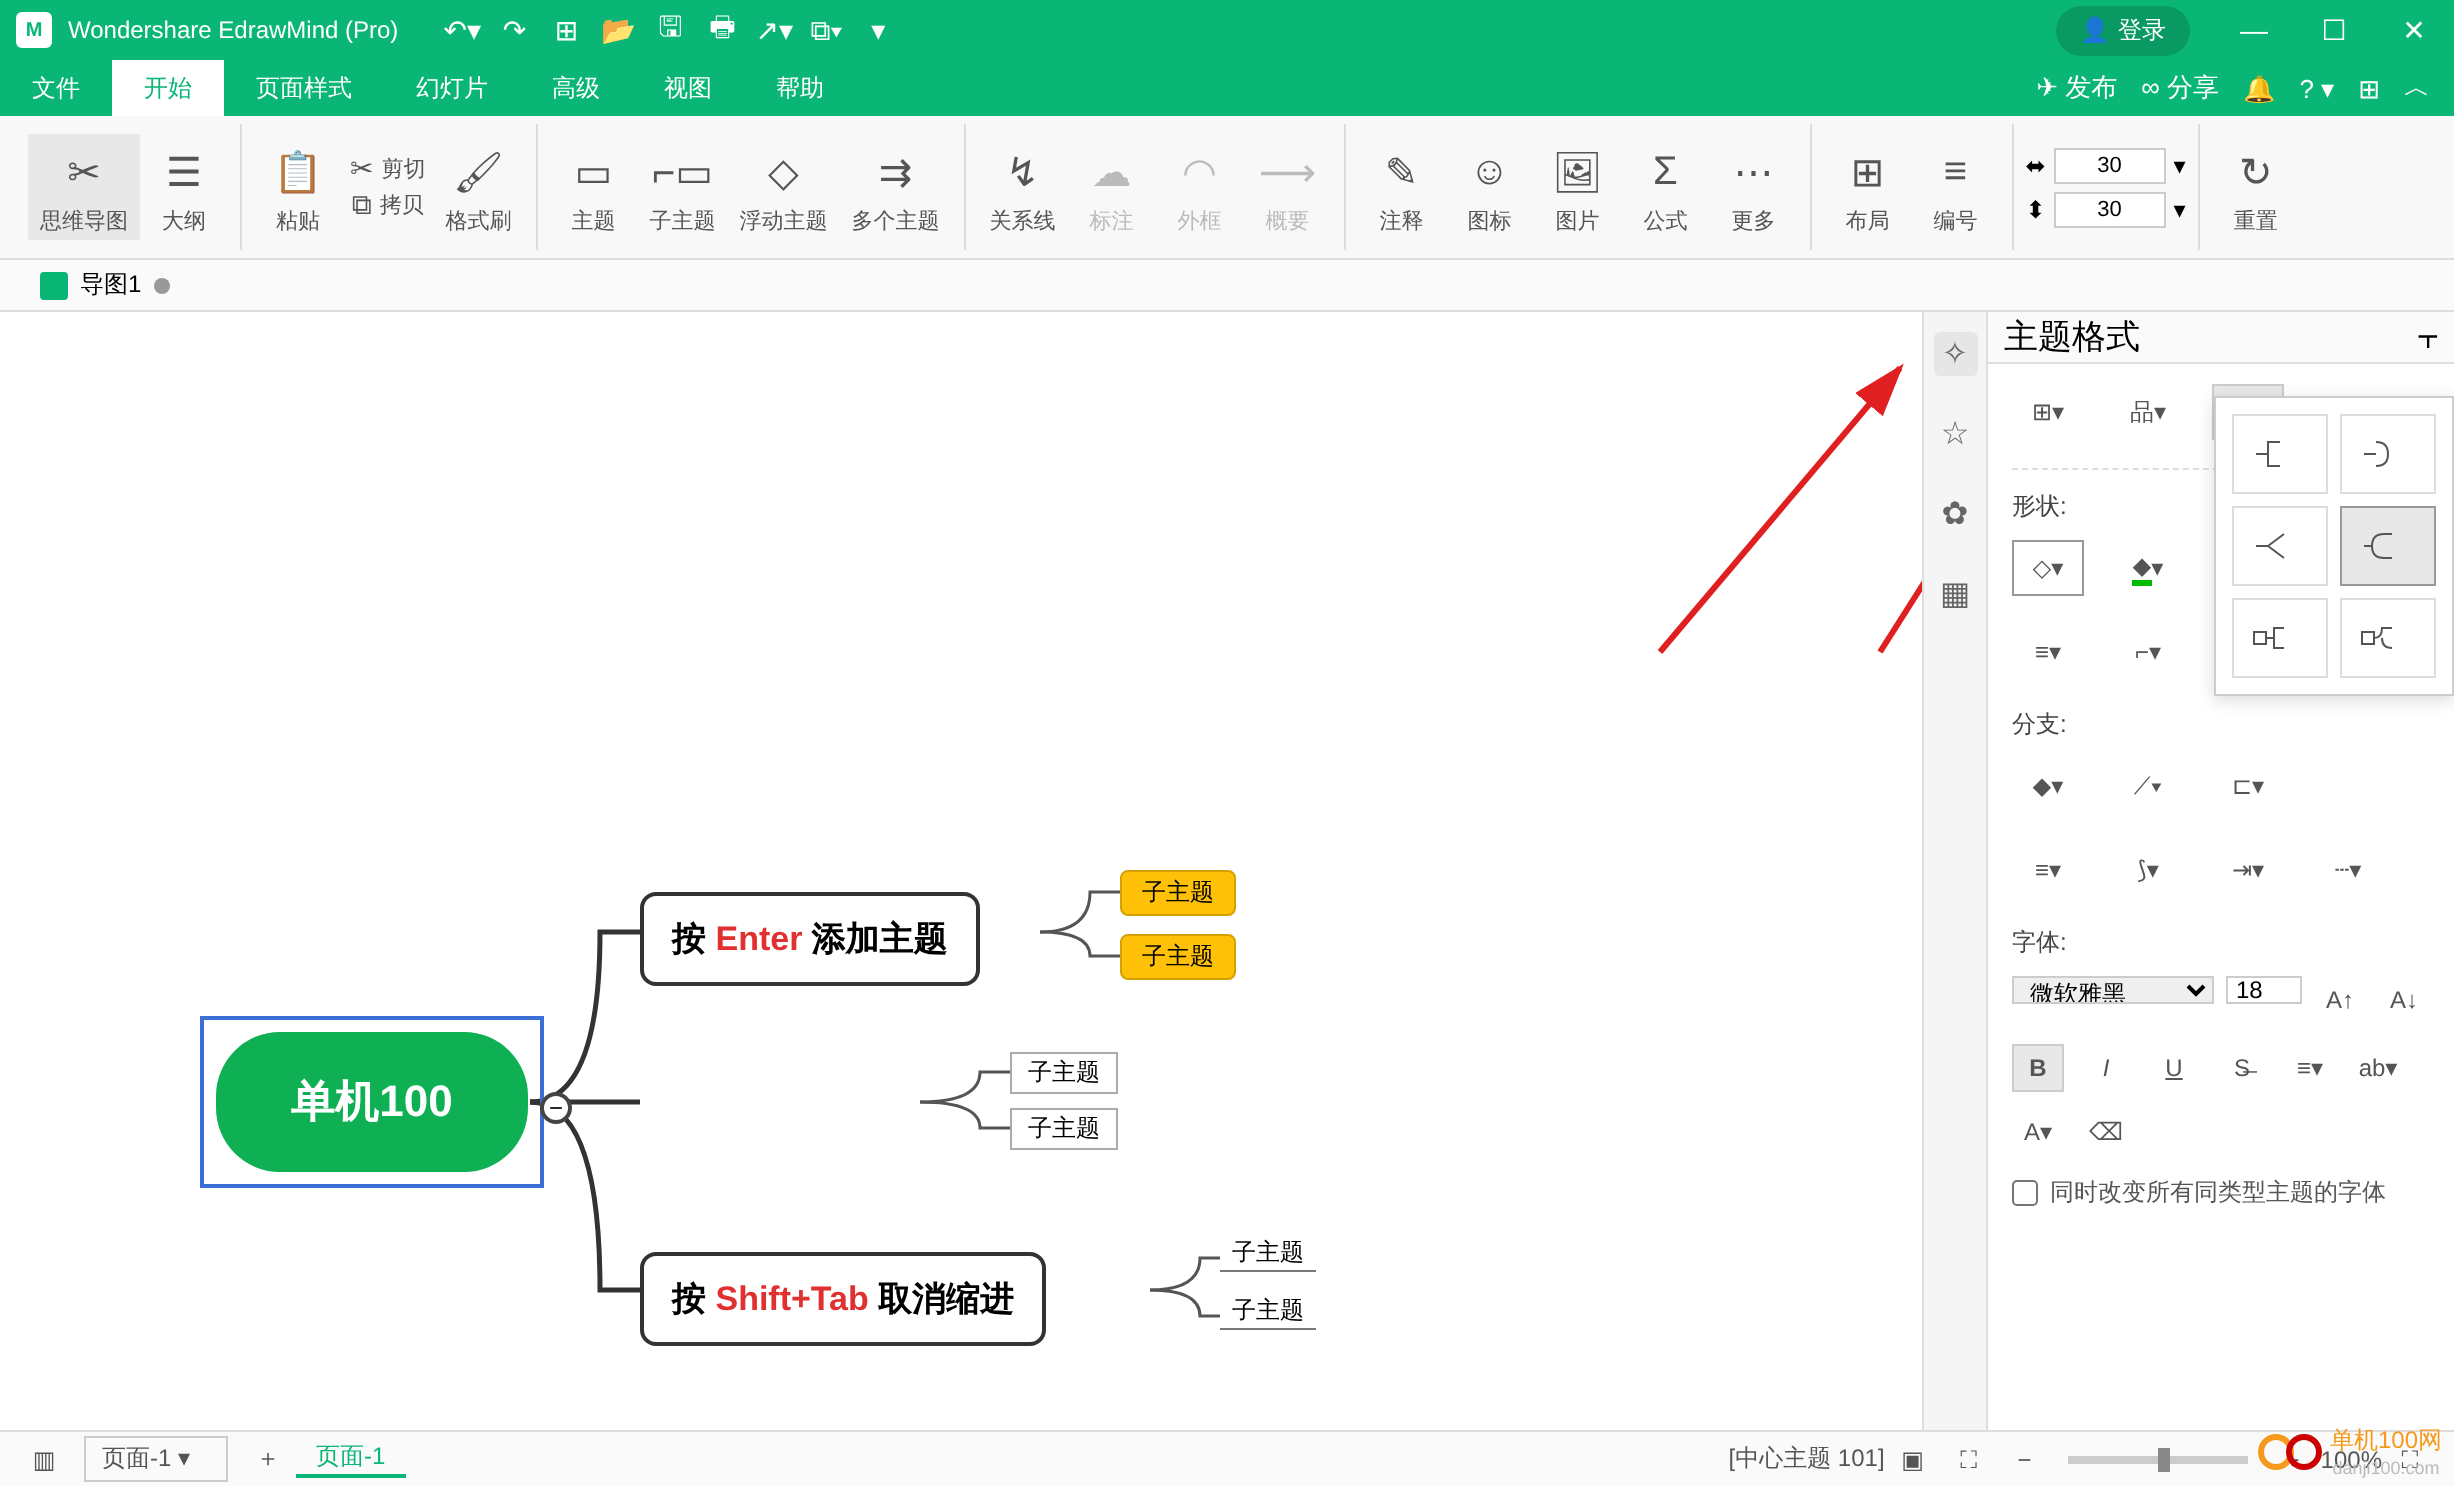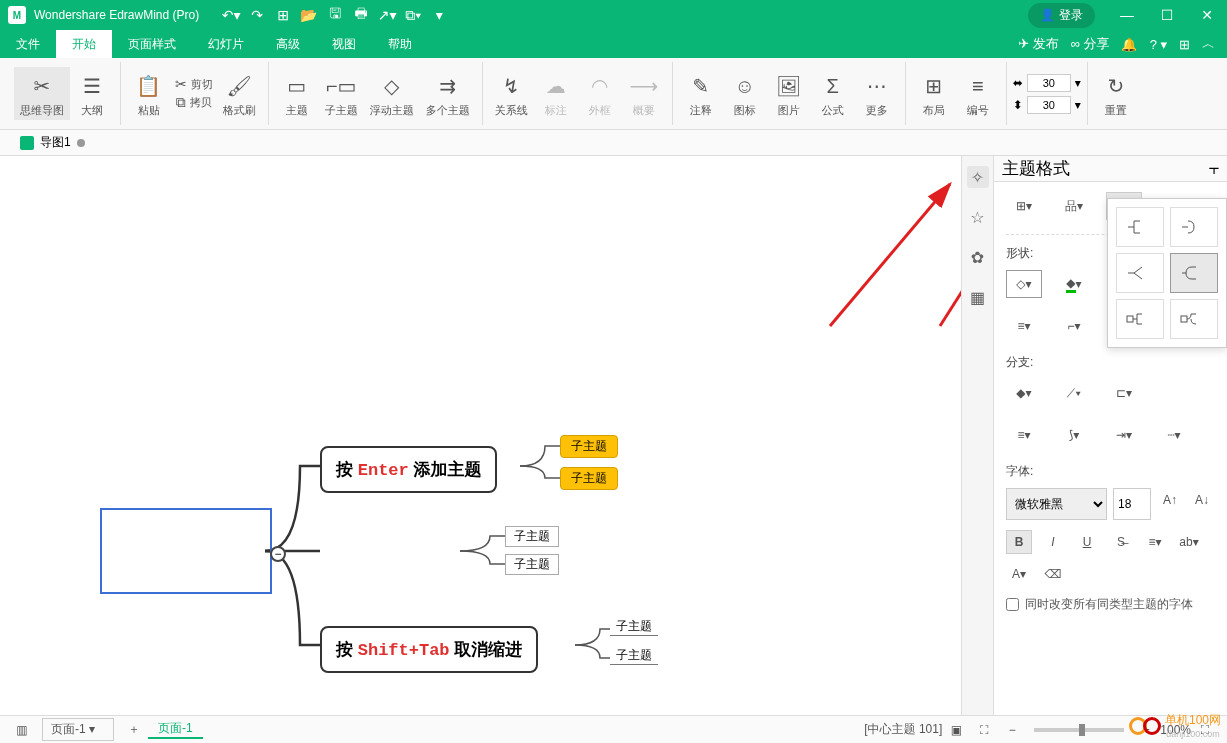--- a/index.html
+++ b/index.html
@@ -26,21 +26,21 @@
 
 .ribbon { height:72px; background:#f8f8f8; border-bottom:1px solid #ddd; display:flex; padding:4px 8px; }
 .rgroup { display:flex; border-right:1px solid #ddd; padding:0 6px; align-items:center; }
 .rbtn { display:flex; flex-direction:column; align-items:center; justify-content:center; padding:2px 6px; cursor:pointer; color:#555; min-width:44px; }
 .rbtn .ico { font-size:20px; height:34px; display:flex; align-items:center; }
 .rbtn .lbl { font-size:11px; }
 .rbtn.small { flex-direction:row; min-width:0; padding:1px 4px; gap:4px; }
 .rbtn.small .ico { font-size:14px; height:auto; }
 .rcol { display:flex; flex-direction:column; justify-content:center; }
 .rspinner { display:flex; align-items:center; gap:4px; margin:2px 0; }
-.rspinner input { width:44px; height:18px; border:1px solid #ccc; text-align:center; font-size:11px; }
+.rspinner input { width:56px; height:18px; border:1px solid #ccc; text-align:center; font-size:11px; }
 
 
 .doctabs { height:26px; border-bottom:1px solid #ddd; display:flex; align-items:center; padding:0 8px; background:#fafafa; }
 .doctab { display:flex; align-items:center; gap:6px; padding:0 12px; height:100%; cursor:pointer; }
 .doctab .dot { width:8px; height:8px; border-radius:50%; background:#999; }
 .doctab .dic { width:14px; height:14px; background:#0ab675; border-radius:2px; }
 
 
 .mainrow { display:flex; height:calc(743px - 30px - 28px - 72px - 26px - 28px); }
 .canvas { flex:1; background:#fff; position:relative; overflow:hidden; }
@@ -48,37 +48,37 @@
 .rightstrip div { width:22px; height:22px; display:flex; align-items:center; justify-content:center; cursor:pointer; font-size:16px; color:#666; }
 .sidepanel { width:234px; border-left:1px solid #ddd; background:#fff; display:flex; flex-direction:column; }
 .sidepanel .hdr { height:26px; border-bottom:1px solid #ddd; display:flex; align-items:center; justify-content:space-between; padding:0 8px; font-size:17px; background:#fafafa; }
 .sidepanel .body { padding:10px 12px; flex:1; overflow:auto; }
 .sp-row { display:flex; gap:14px; margin-bottom:14px; align-items:center; }
 .sp-btn { width:36px; height:28px; border:1px solid transparent; display:flex; align-items:center; justify-content:center; cursor:pointer; color:#555; position:relative; }
 .sp-btn.sel { background:#e8e8e8; border-color:#ccc; }
 .sp-lbl { font-size:12px; color:#444; margin-bottom:8px; }
 .sp-sep { border-top:1px dashed #ddd; margin:10px 0; }
 .fontsel { display:flex; gap:6px; margin-bottom:10px; }
-.fontsel select, .fontsel input { border:1px solid #ccc; height:32px; padding:0 4px; font-size:12px; }
+.fontsel select, .fontsel input { border:1px solid #ccc; height:14px; padding:0 4px; font-size:12px; }
 .fmt-row { display:flex; gap:8px; margin-bottom:10px; flex-wrap:wrap; }
 .fmt-btn { width:26px; height:24px; border:1px solid transparent; display:flex; align-items:center; justify-content:center; cursor:pointer; color:#555; }
 .fmt-btn.sel { background:#e8e8e8; border-color:#ccc; }
 .chk { display:flex; align-items:center; gap:6px; font-size:12px; color:#555; }
 
 
 .popout { position:absolute; right:0; top:198px; width:120px; background:#fff; border:1px solid #ccc; box-shadow:0 2px 8px rgba(0,0,0,.15); padding:8px; display:grid; grid-template-columns:1fr 1fr; gap:6px; }
 .popout .cell { width:48px; height:40px; border:1px solid #ddd; display:flex; align-items:center; justify-content:center; cursor:pointer; }
 .popout .cell.sel { background:#e8e8e8; border-color:#999; }
 
 
 .node-center { position:absolute; left:108px; top:360px; width:156px; height:70px; background:#0fb054; border-radius:32px; display:flex; align-items:center; justify-content:center; color:#fff; font-size:22px; font-weight:bold; }
 .node-sel { position:absolute; left:100px; top:352px; width:172px; height:86px; border:2px solid #3b6fd6; }
 .minus { position:absolute; left:270px; top:390px; width:16px; height:16px; border:2px solid #444; border-radius:50%; background:#fff; display:flex; align-items:center; justify-content:center; font-size:12px; }
 .node-box { position:absolute; border:2px solid #333; border-radius:8px; background:#fff; padding:10px 14px; font-size:17px; font-weight:bold; }
-.node-box .red { color:#e03030;font-family:Liberation Mono, monospace; }
+.node-box .red { color:#e03030; }
 .sub-yellow { position:absolute; background:#ffc107; border:1px solid #d4a000; border-radius:4px; padding:2px 10px; font-size:12px; }
 .sub-plain { position:absolute; border:1px solid #aaa; background:#fff; padding:1px 8px; font-size:12px; }
 .sub-line { position:absolute; font-size:12px; border-bottom:1px solid #777; padding:0 6px; }
 
 
 svg.conn { position:absolute; left:0; top:0; pointer-events:none; }
 
 
 .arrow { position:absolute; pointer-events:none; }
 
@@ -280,20 +280,21 @@
       <path d="M 265 395 Q 300 395 300 489 Q 300 489 320 489" stroke="#333" stroke-width="2.5" fill="none"></path>
       <path d="M 520 310 Q 545 310 545 290 L 560 290" stroke="#555" stroke-width="1.5" fill="none"></path>
       <path d="M 520 310 Q 545 310 545 322 L 560 322" stroke="#555" stroke-width="1.5" fill="none"></path>
       <path d="M 460 395 Q 490 395 490 380 L 505 380" stroke="#555" stroke-width="1.5" fill="none"></path>
       <path d="M 460 395 Q 490 395 490 408 L 505 408" stroke="#555" stroke-width="1.5" fill="none"></path>
       <path d="M 575 489 Q 600 489 600 473 L 610 473" stroke="#555" stroke-width="1.5" fill="none"></path>
       <path d="M 575 489 Q 600 489 600 502 L 610 502" stroke="#555" stroke-width="1.5" fill="none"></path>
     </svg>
 
     <div class="node-sel"></div>
+    <div class="node-center">单机100</div>
     <div class="minus">−</div>
 
     <div class="node-box" style="left:320px; top:290px;"><span>按 </span><span class="red">Enter</span><span> 添加主题</span></div>
     <div class="node-box" style="left:320px; top:470px;"><span>按 </span><span class="red">Shift+Tab</span><span> 取消缩进</span></div>
 
     <div class="sub-yellow" style="left:560px; top:279px;">子主题</div>
     <div class="sub-yellow" style="left:560px; top:311px;">子主题</div>
     <div class="sub-plain" style="left:505px; top:370px;">子主题</div>
     <div class="sub-plain" style="left:505px; top:398px;">子主题</div>
     <div class="sub-line" style="left:610px; top:462px;">子主题</div>

